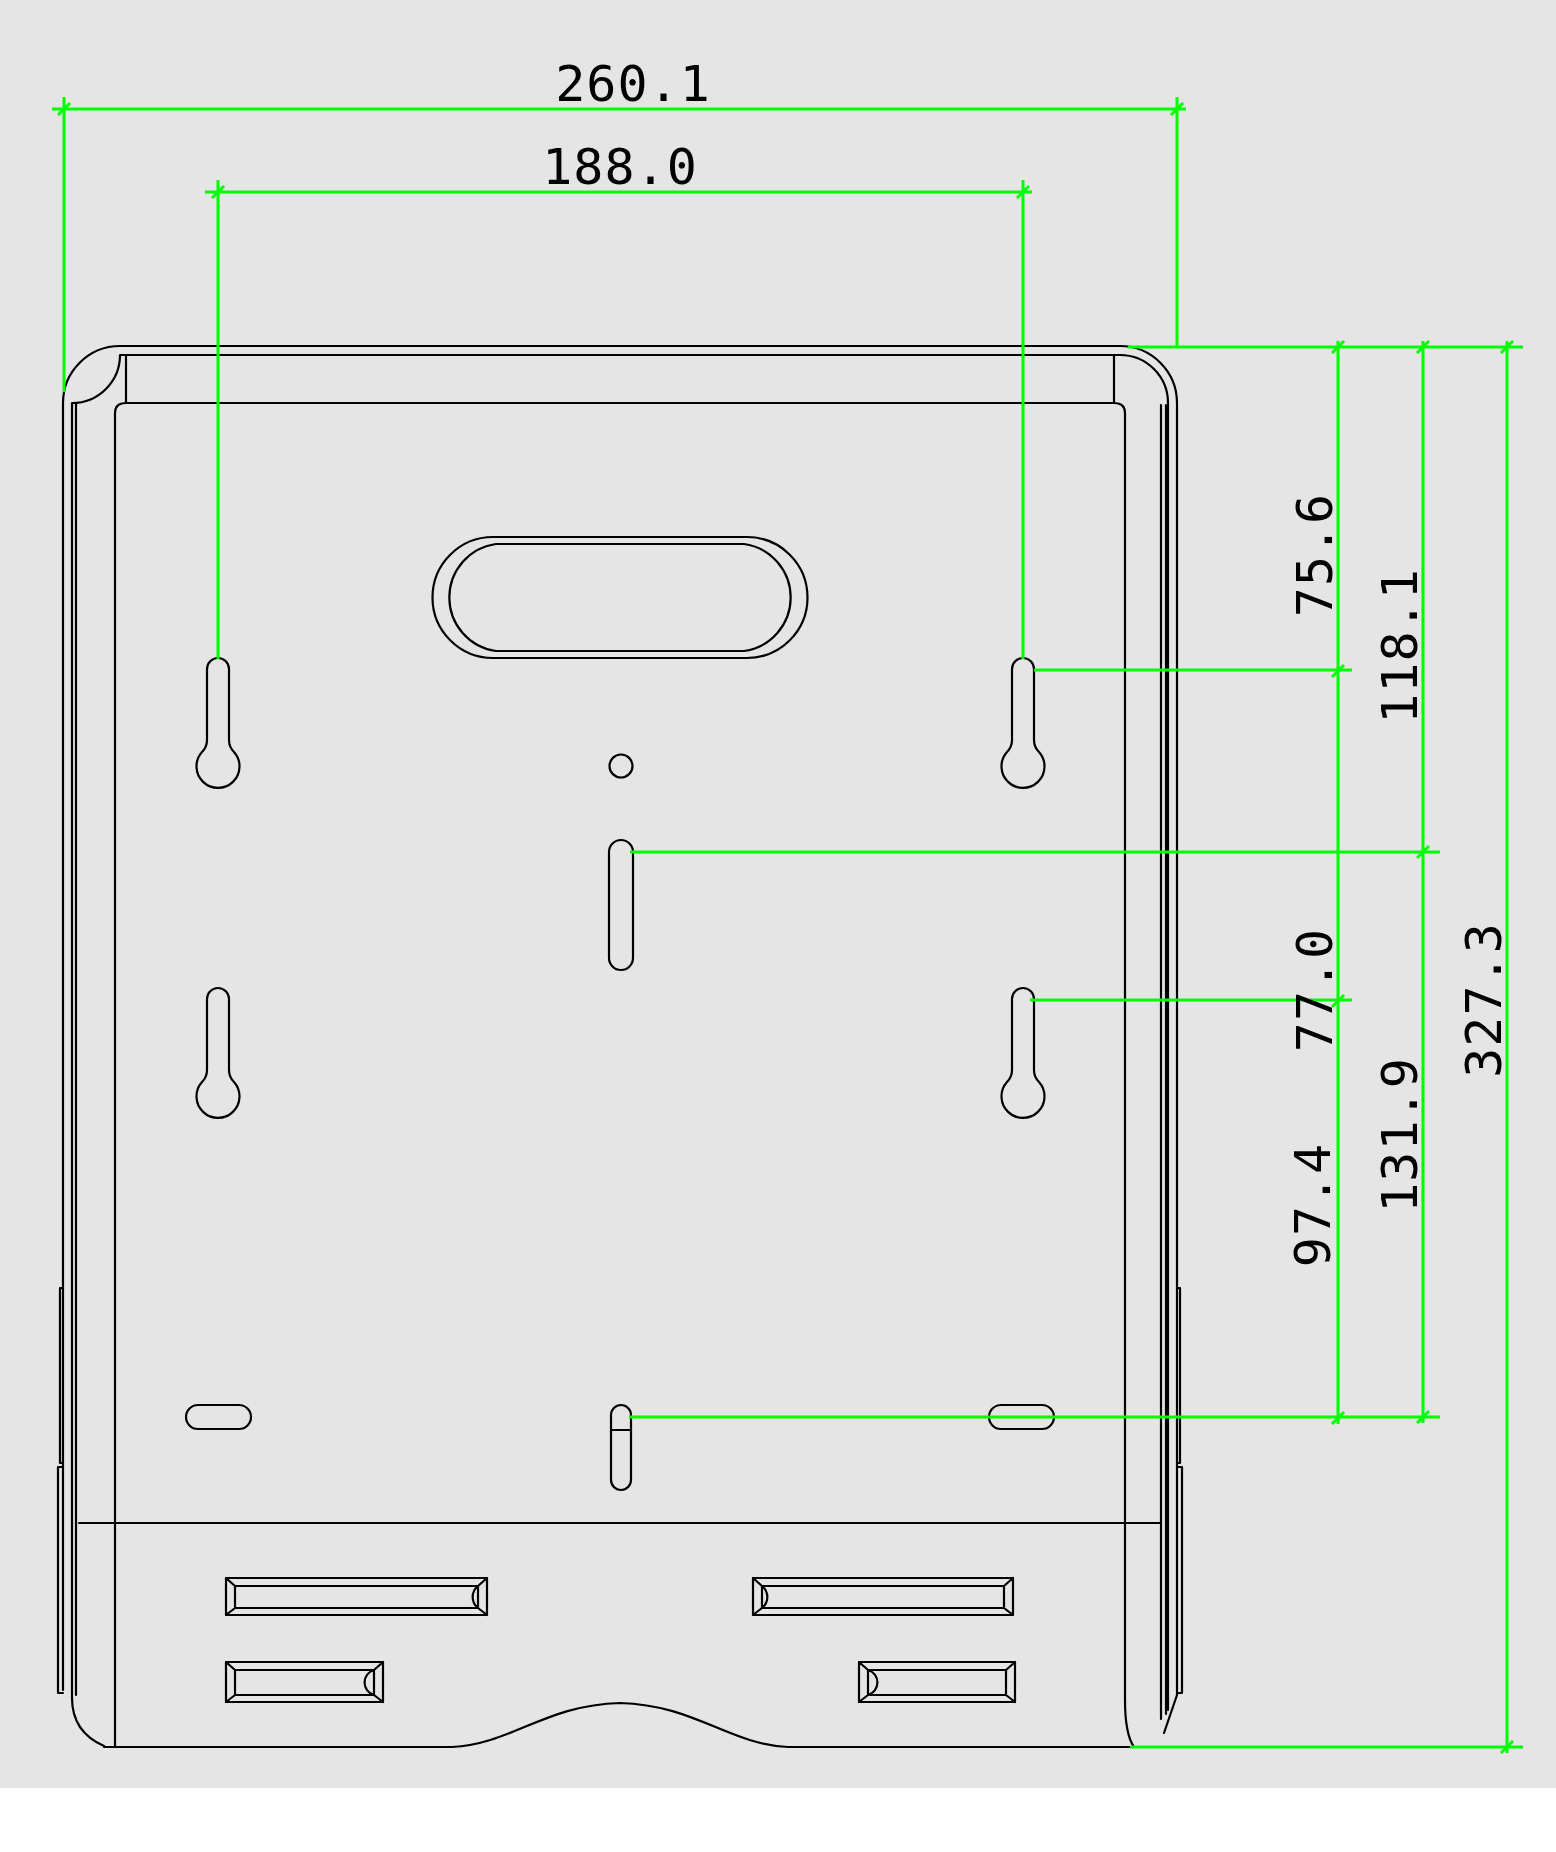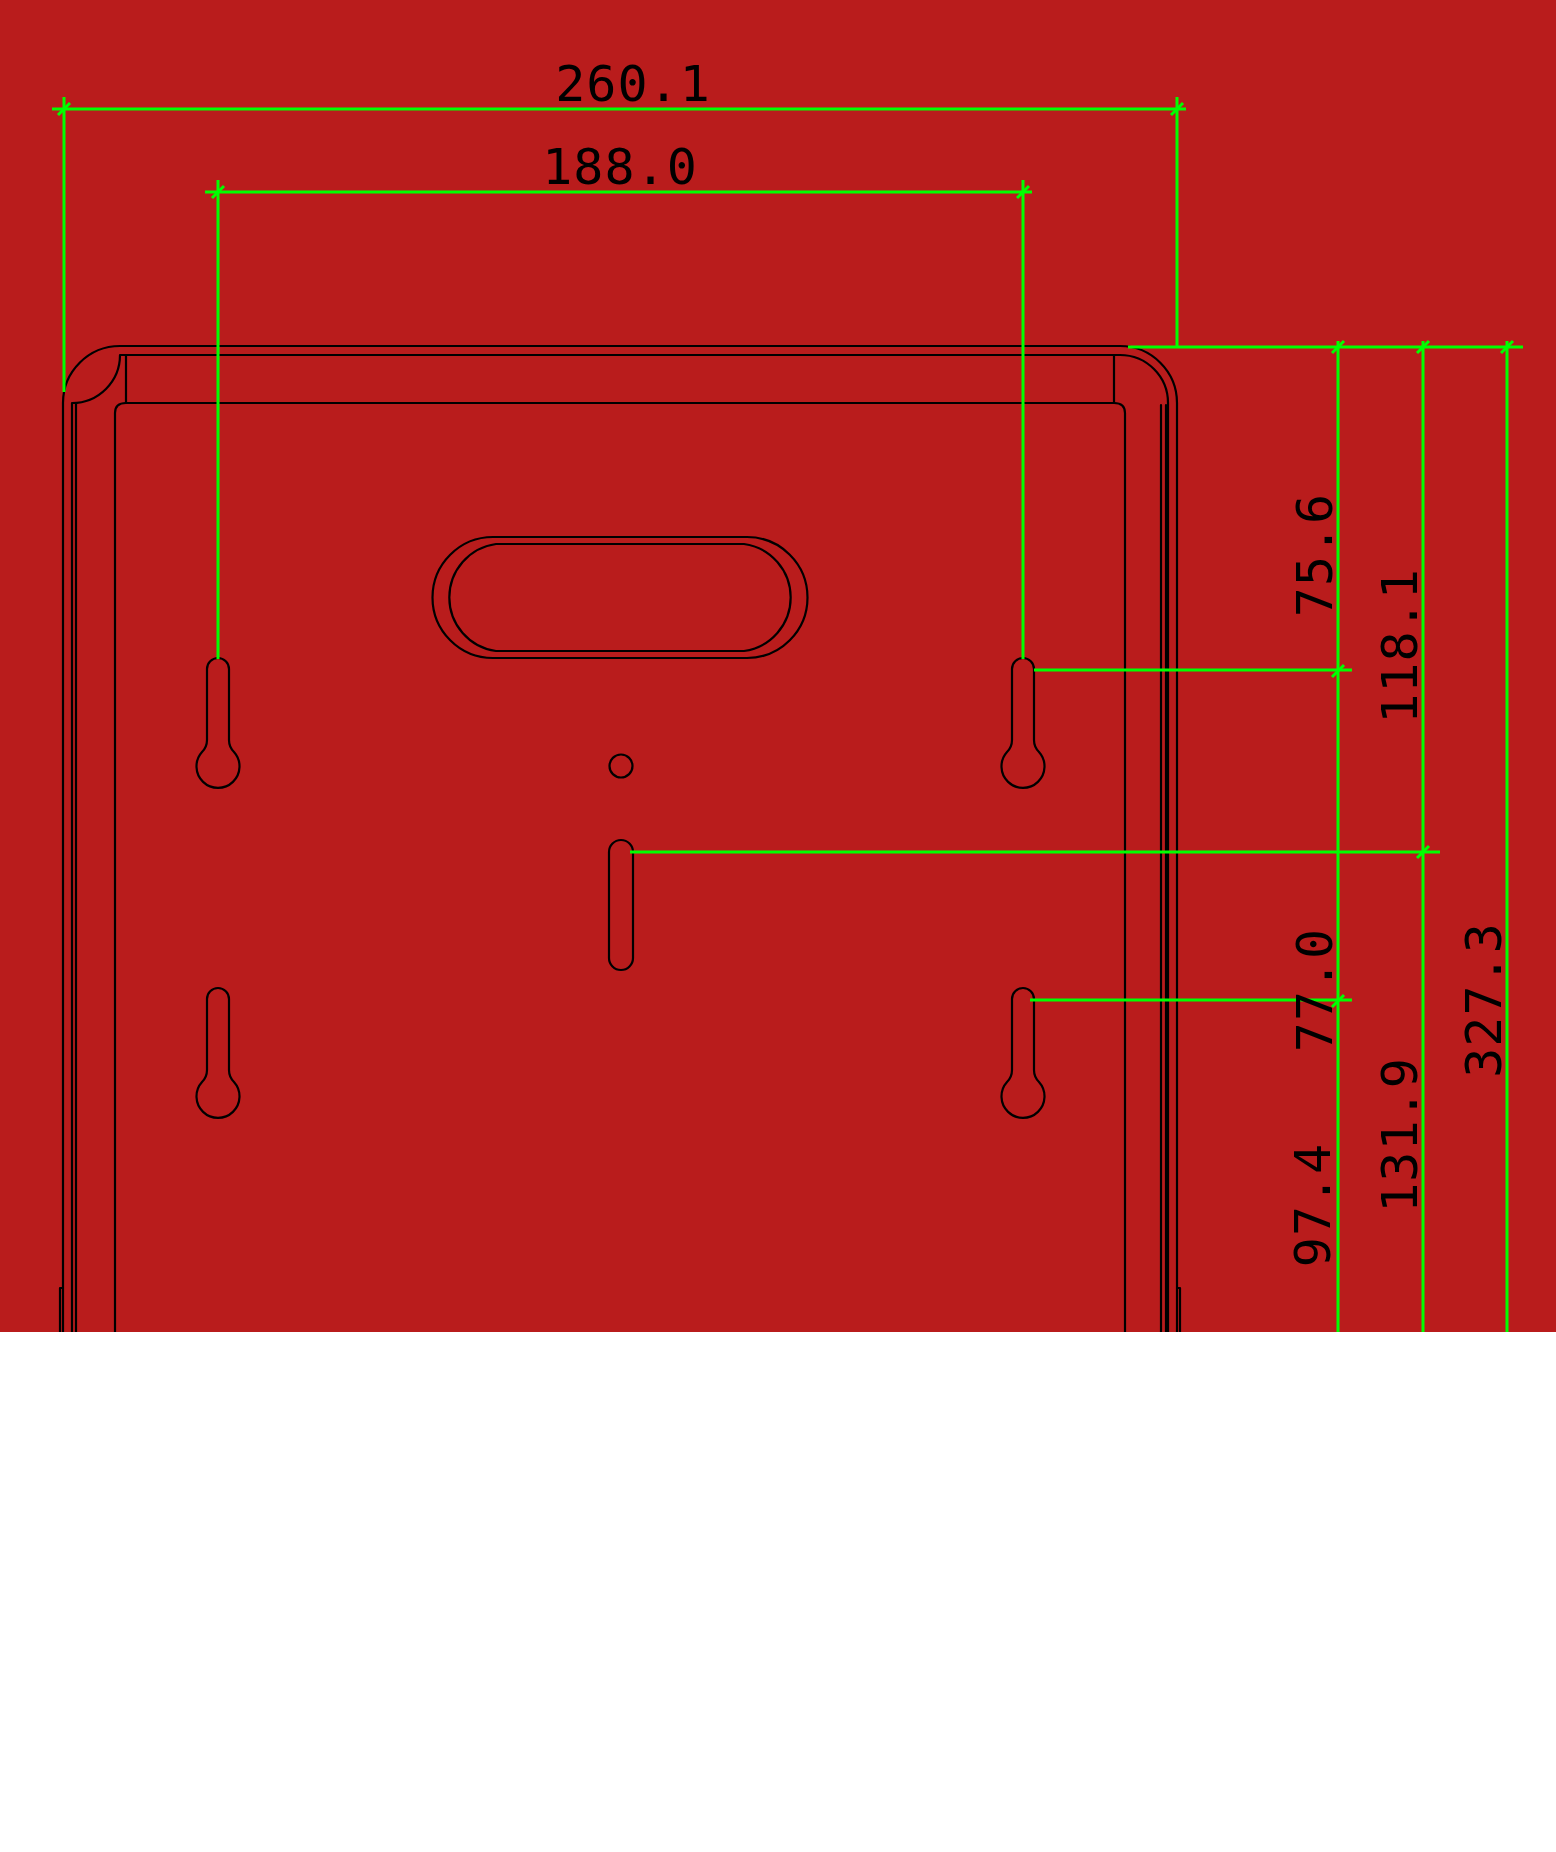--- a/index.html
+++ b/index.html
@@ -1,16 +1,16 @@
 <!DOCTYPE html>
 <html><head>
 <meta charset="utf-8">
 <style>
   html,body{margin:0;padding:0;background:#ffffff;}
-  .stage{width:1556px;height:1332px;position:relative;background:#b91c1c;overflow:hidden;}
+  .stage{width:1556px;height:1788px;position:relative;background:#e5e5e5;overflow:hidden;}
   svg{display:block;}
   .geo{stroke:#000000;stroke-width:2.2;fill:none;stroke-linecap:round;stroke-linejoin:round;}
   .dim{stroke:#00ff00;stroke-width:3;fill:none;stroke-linecap:butt;}
   .tick{stroke:#00ff00;stroke-width:3;fill:none;}
   .dimtext{font-family:"DejaVu Sans Mono","Liberation Mono",monospace;font-size:50px;fill:#000000;letter-spacing:1px;}
 </style>
 </head>
 <body>
 
 <div class="stage">

